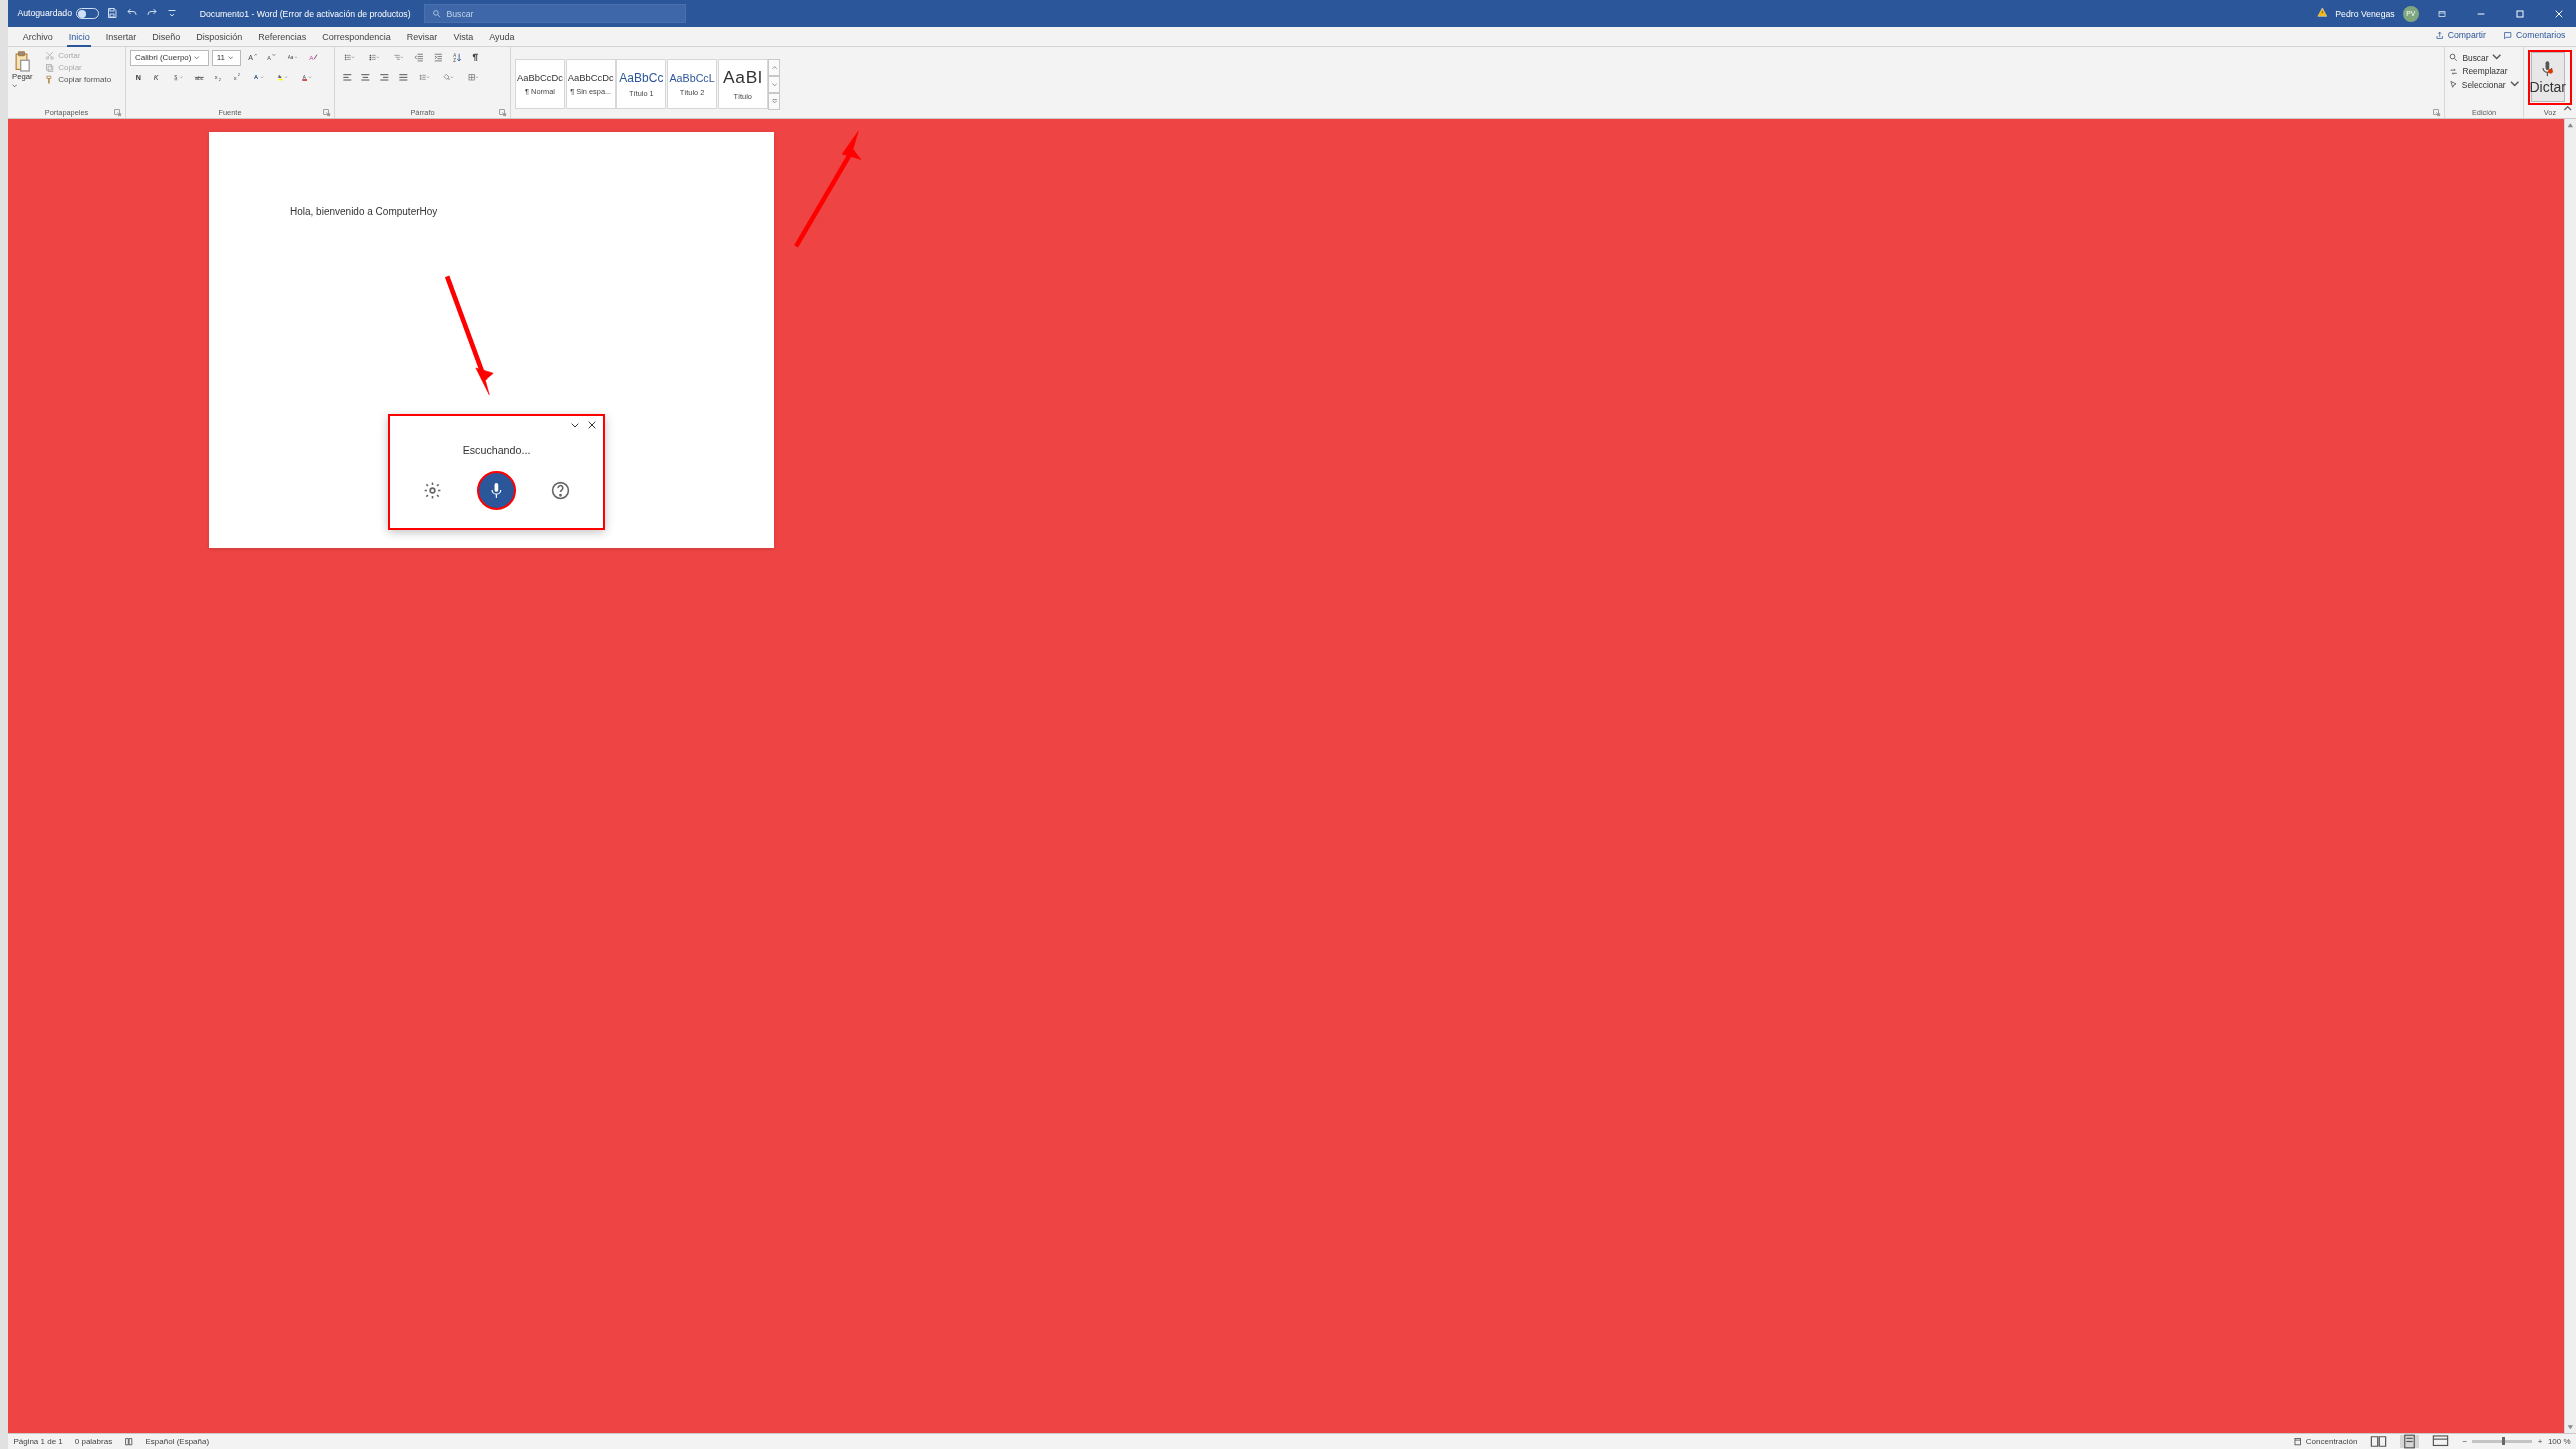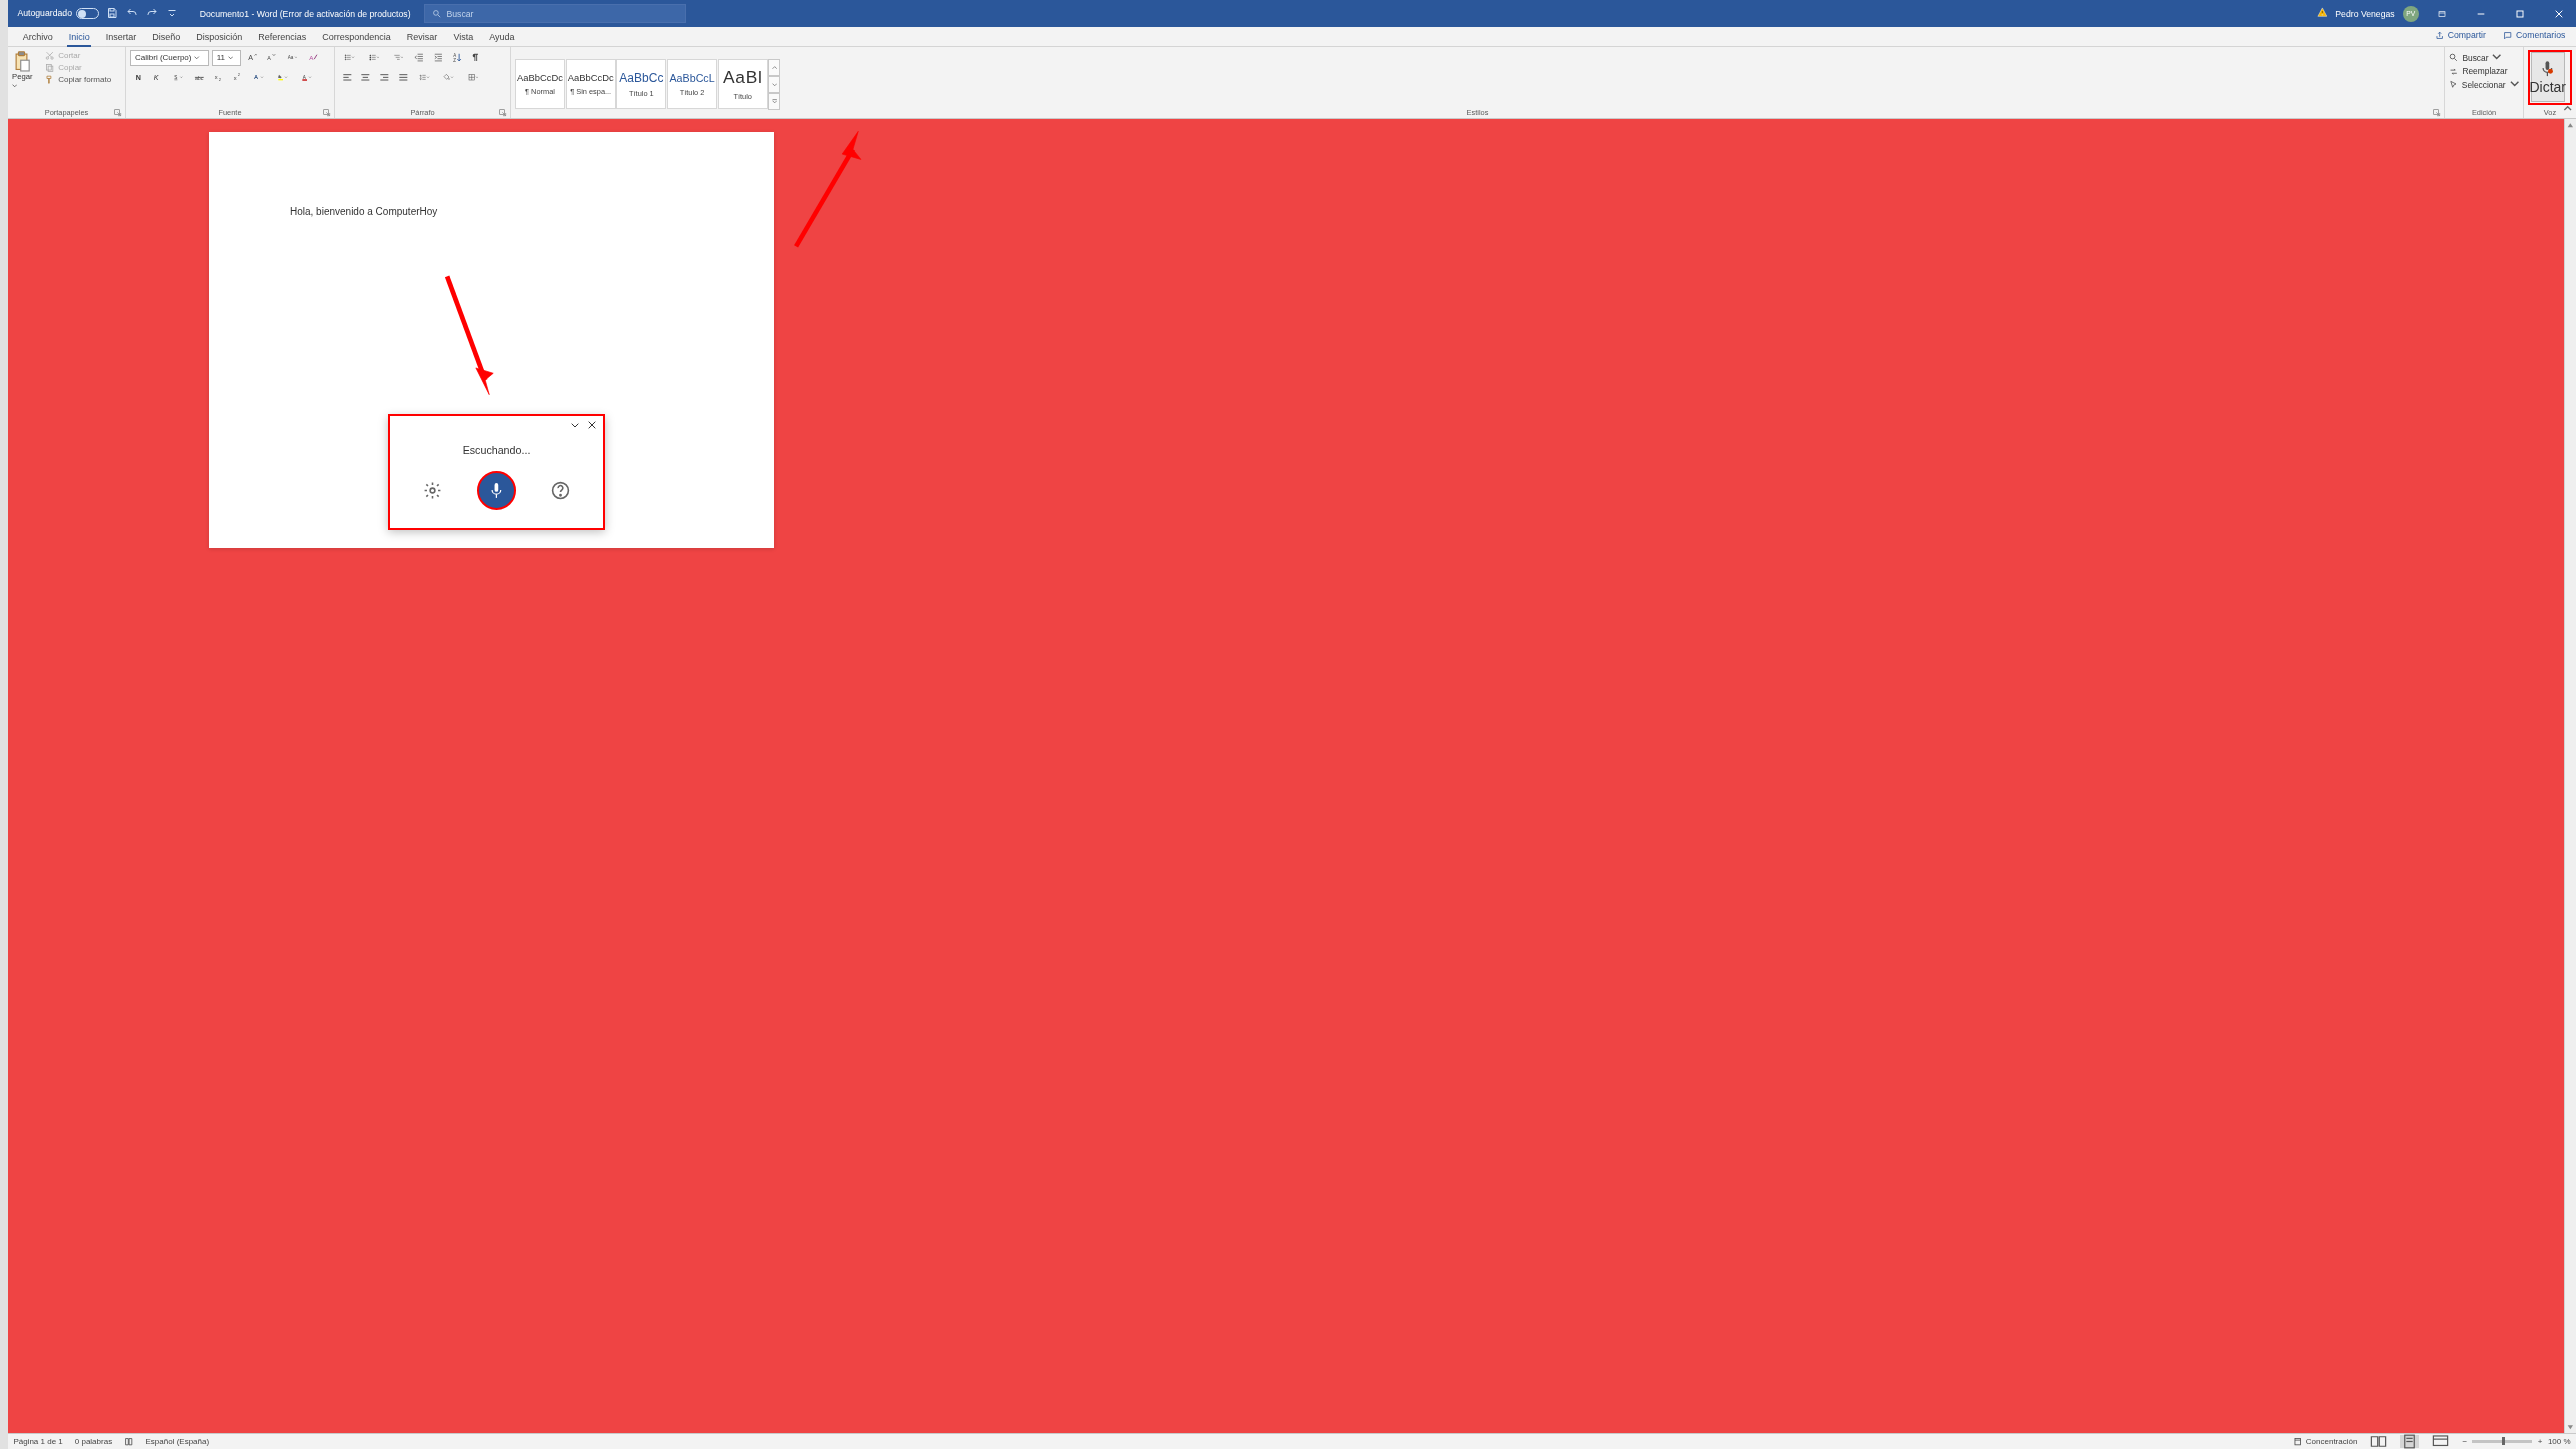--- a/index.html
+++ b/index.html
@@ -573,21 +573,20 @@
               </svg>
             </div>
           <div>
               <svg viewBox="0 0 10 10">
                 <line x1="1" y1="3" x2="9" y2="3" stroke="#777" stroke-width="1.5"></line>
                 <polyline points="1 5 5 9 9 5" fill="none" stroke="#777" stroke-width="1.5"></polyline>
               </svg>
             </div>
         </div>
       </div>
-      <div class="rgroup-label">Estilos</div>
       <div class="dlg-launcher"><svg viewBox="0 0 12 12" fill="none" stroke-width="1">
             <rect x="1" y="1" width="7" height="7"></rect>
             <path d="M5 5l5 5M10 6v4H6"></path>
           </svg></div>
     </div>
 
     <div class="rgroup" style="width:79px">
       <div class="edit-col">
         <div class="edit-item">
           <svg viewBox="0 0 24 24" fill="none" stroke="#444" stroke-width="2">

